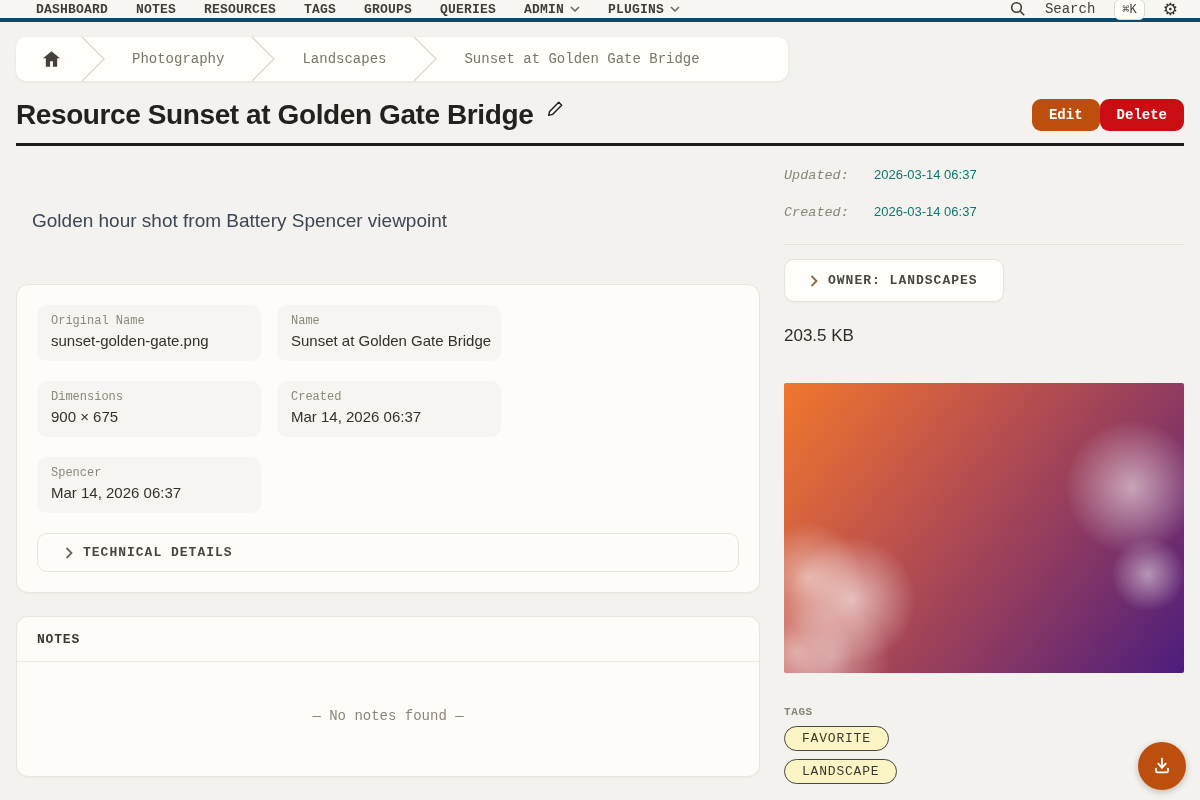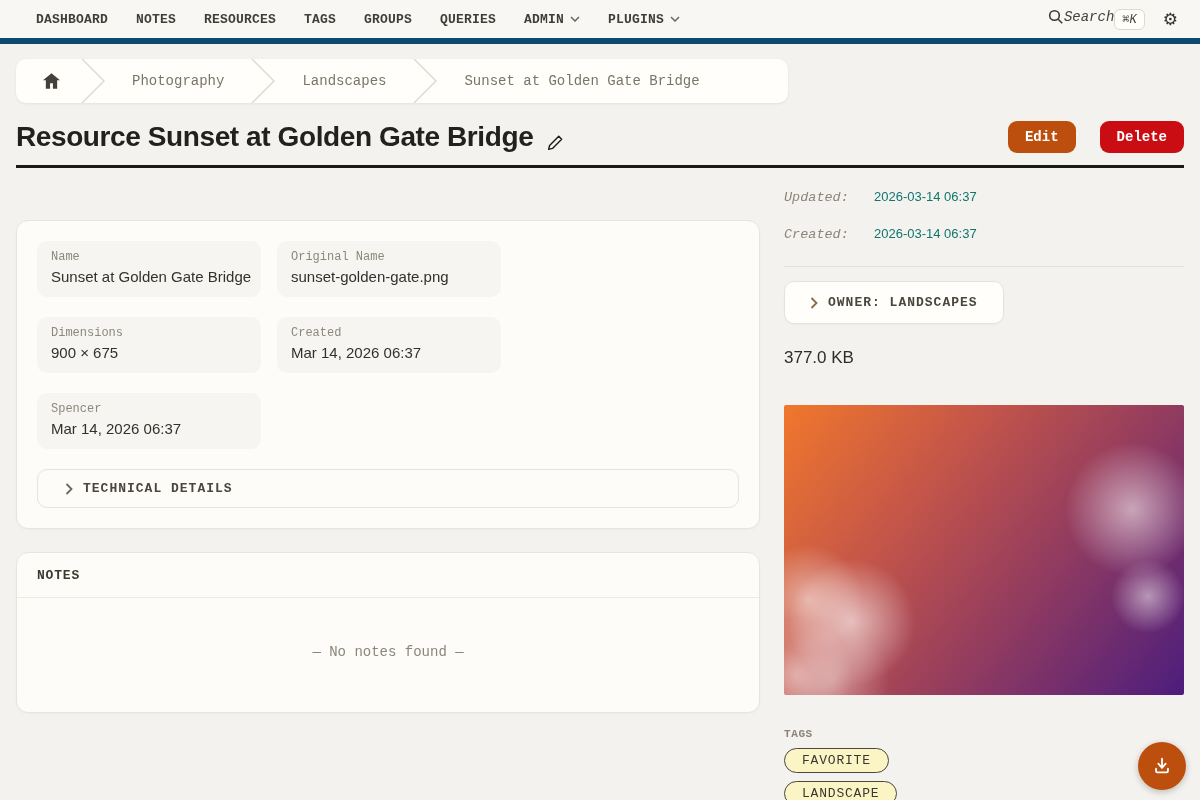--- a/index.html
+++ b/index.html
@@ -7,31 +7,31 @@
   body {
     background:#f3f2ee;
     font-family:"Liberation Sans", sans-serif;
     color:#33312c;
     position:relative;
   }
   .mono { font-family:"Liberation Mono","DejaVu Sans Mono",monospace;font-style:italic; }
 
   
   .navbar {
-    height:44px; background:#f8f7f3; border-bottom:6px solid #0c4a6e;
+    height:22px; background:#f8f7f3; border-bottom:4px solid #0c4a6e;
     display:flex; align-items:center; padding:0 22px 0 36px;
   }
   .nav-items { display:flex; align-items:center; gap:28px; }
   .nav-item {
     font-family:"Liberation Mono","DejaVu Sans Mono",monospace;
     font-size:13px; font-weight:700; color:#403e38; letter-spacing:0.2px;
     cursor:pointer; display:flex; align-items:center; gap:6px; white-space:nowrap;
   }
   .nav-spacer { flex:1; }
-  .nav-search { display:flex; gap:0; cursor:pointer;font-style:italic; }
+  .nav-search { display:flex; align-items:center; gap:19px; cursor:pointer; }
   .nav-search-label {
     font-family:"Liberation Mono","DejaVu Sans Mono",monospace;
     font-size:14px; color:#45423b;
   }
   .kbd {
     font-family:"Liberation Mono","DejaVu Sans Mono",monospace;
     font-size:12px; color:#45423b; background:#fffef9;
     border:1px solid #dcd9d1; border-radius:6px; padding:2px 7px;
   }
   .gear { margin-left:18px; font-size:17px; color:#33312c; cursor:pointer; line-height:1; }
@@ -45,27 +45,27 @@
   }
   .crumb-home { padding:0 20px 0 27px; display:flex; align-items:center; cursor:pointer; }
   .crumb-sep { flex:0 0 auto; }
   .crumb {
     font-family:"Liberation Mono","DejaVu Sans Mono",monospace;
     font-size:14px; color:#7b7568; padding:0 26px; cursor:pointer; white-space:nowrap;
   }
 
   
   .title-row {
-    margin:18px 16px 0 16px; display:flex; align-items:flex-end;
+    margin:18px 16px 0 16px; display:flex; align-items:flex-start;
   }
   .page-title {
     font-size:28px; font-weight:700; letter-spacing:-0.4px; color:#22211e;
   }
   .edit-pencil { margin-left:12px; cursor:pointer; display:flex; align-items:flex-end; }
-  .title-buttons { margin-left:auto; display:flex; gap:24px; }
+  .title-buttons { margin-left:auto; display:flex; gap:0; }
   .btn {
     font-family:"Liberation Mono","DejaVu Sans Mono",monospace;
     font-size:14px; font-weight:700; color:#ffffff;
     border:none; border-radius:9px; padding:8px 17px; cursor:pointer;
   }
   .title-rule { margin:12px 16px 0 16px; border-bottom:3px solid #1b1a16; }
 
   
   .main { display:flex; padding:0 16px; align-items:flex-start; }
   .col-left { width:744px; }
@@ -222,31 +222,32 @@
   <div class="title-buttons">
     <button class="btn" style="background:#bd4f0e;">Edit</button>
     <button class="btn" style="background:#c90d12;">Delete</button>
   </div>
 </div>
 <div class="title-rule"></div>
 
 <div class="main">
 
   <div class="col-left">
+    <p class="description">Golden hour shot from Battery Spencer viewpoint</p>
 
     <div class="card card-metadata">
       <div class="card-body">
         <div class="field-grid">
           <div class="field-box">
+            <div class="field-label">Original Name</div>
+            <div class="field-value">sunset-golden-gate.png</div>
+          </div>
+          <div class="field-box">
             <div class="field-label">Name</div>
             <div class="field-value">Sunset at Golden Gate Bridge</div>
-          </div>
-          <div class="field-box">
-            <div class="field-label">Original Name</div>
-            <div class="field-value">sunset-golden-gate.png</div>
           </div>
           <div class="field-box">
             <div class="field-label">Dimensions</div>
             <div class="field-value">900 × 675</div>
           </div>
           <div class="field-box">
             <div class="field-label">Created</div>
             <div class="field-value">Mar 14, 2026 06:37</div>
           </div>
           <div class="field-box">
@@ -283,21 +284,21 @@
     </div>
     <div class="right-divider"></div>
 
     <div class="owner-toggle">
       <svg width="8" height="12" viewBox="0 0 8 12">
           <polyline points="1.5,1 6.5,6 1.5,11" fill="none" stroke="#8a6a45" stroke-width="1.8"></polyline>
         </svg>
       <span class="collapse-label">OWNER: LANDSCAPES</span>
     </div>
 
-    <div class="file-size">377.0 KB</div>
+    <div class="file-size">203.5 KB</div>
 
     <div class="preview"></div>
 
     <div class="tags-section">
       <div class="tags-label">TAGS</div>
       <span class="tag-pill" style="background:#fbf5c6;">FAVORITE</span>
       <span class="tag-pill" style="background:#fbf5c6;">LANDSCAPE</span>
     </div>
   </div>
 </div>

